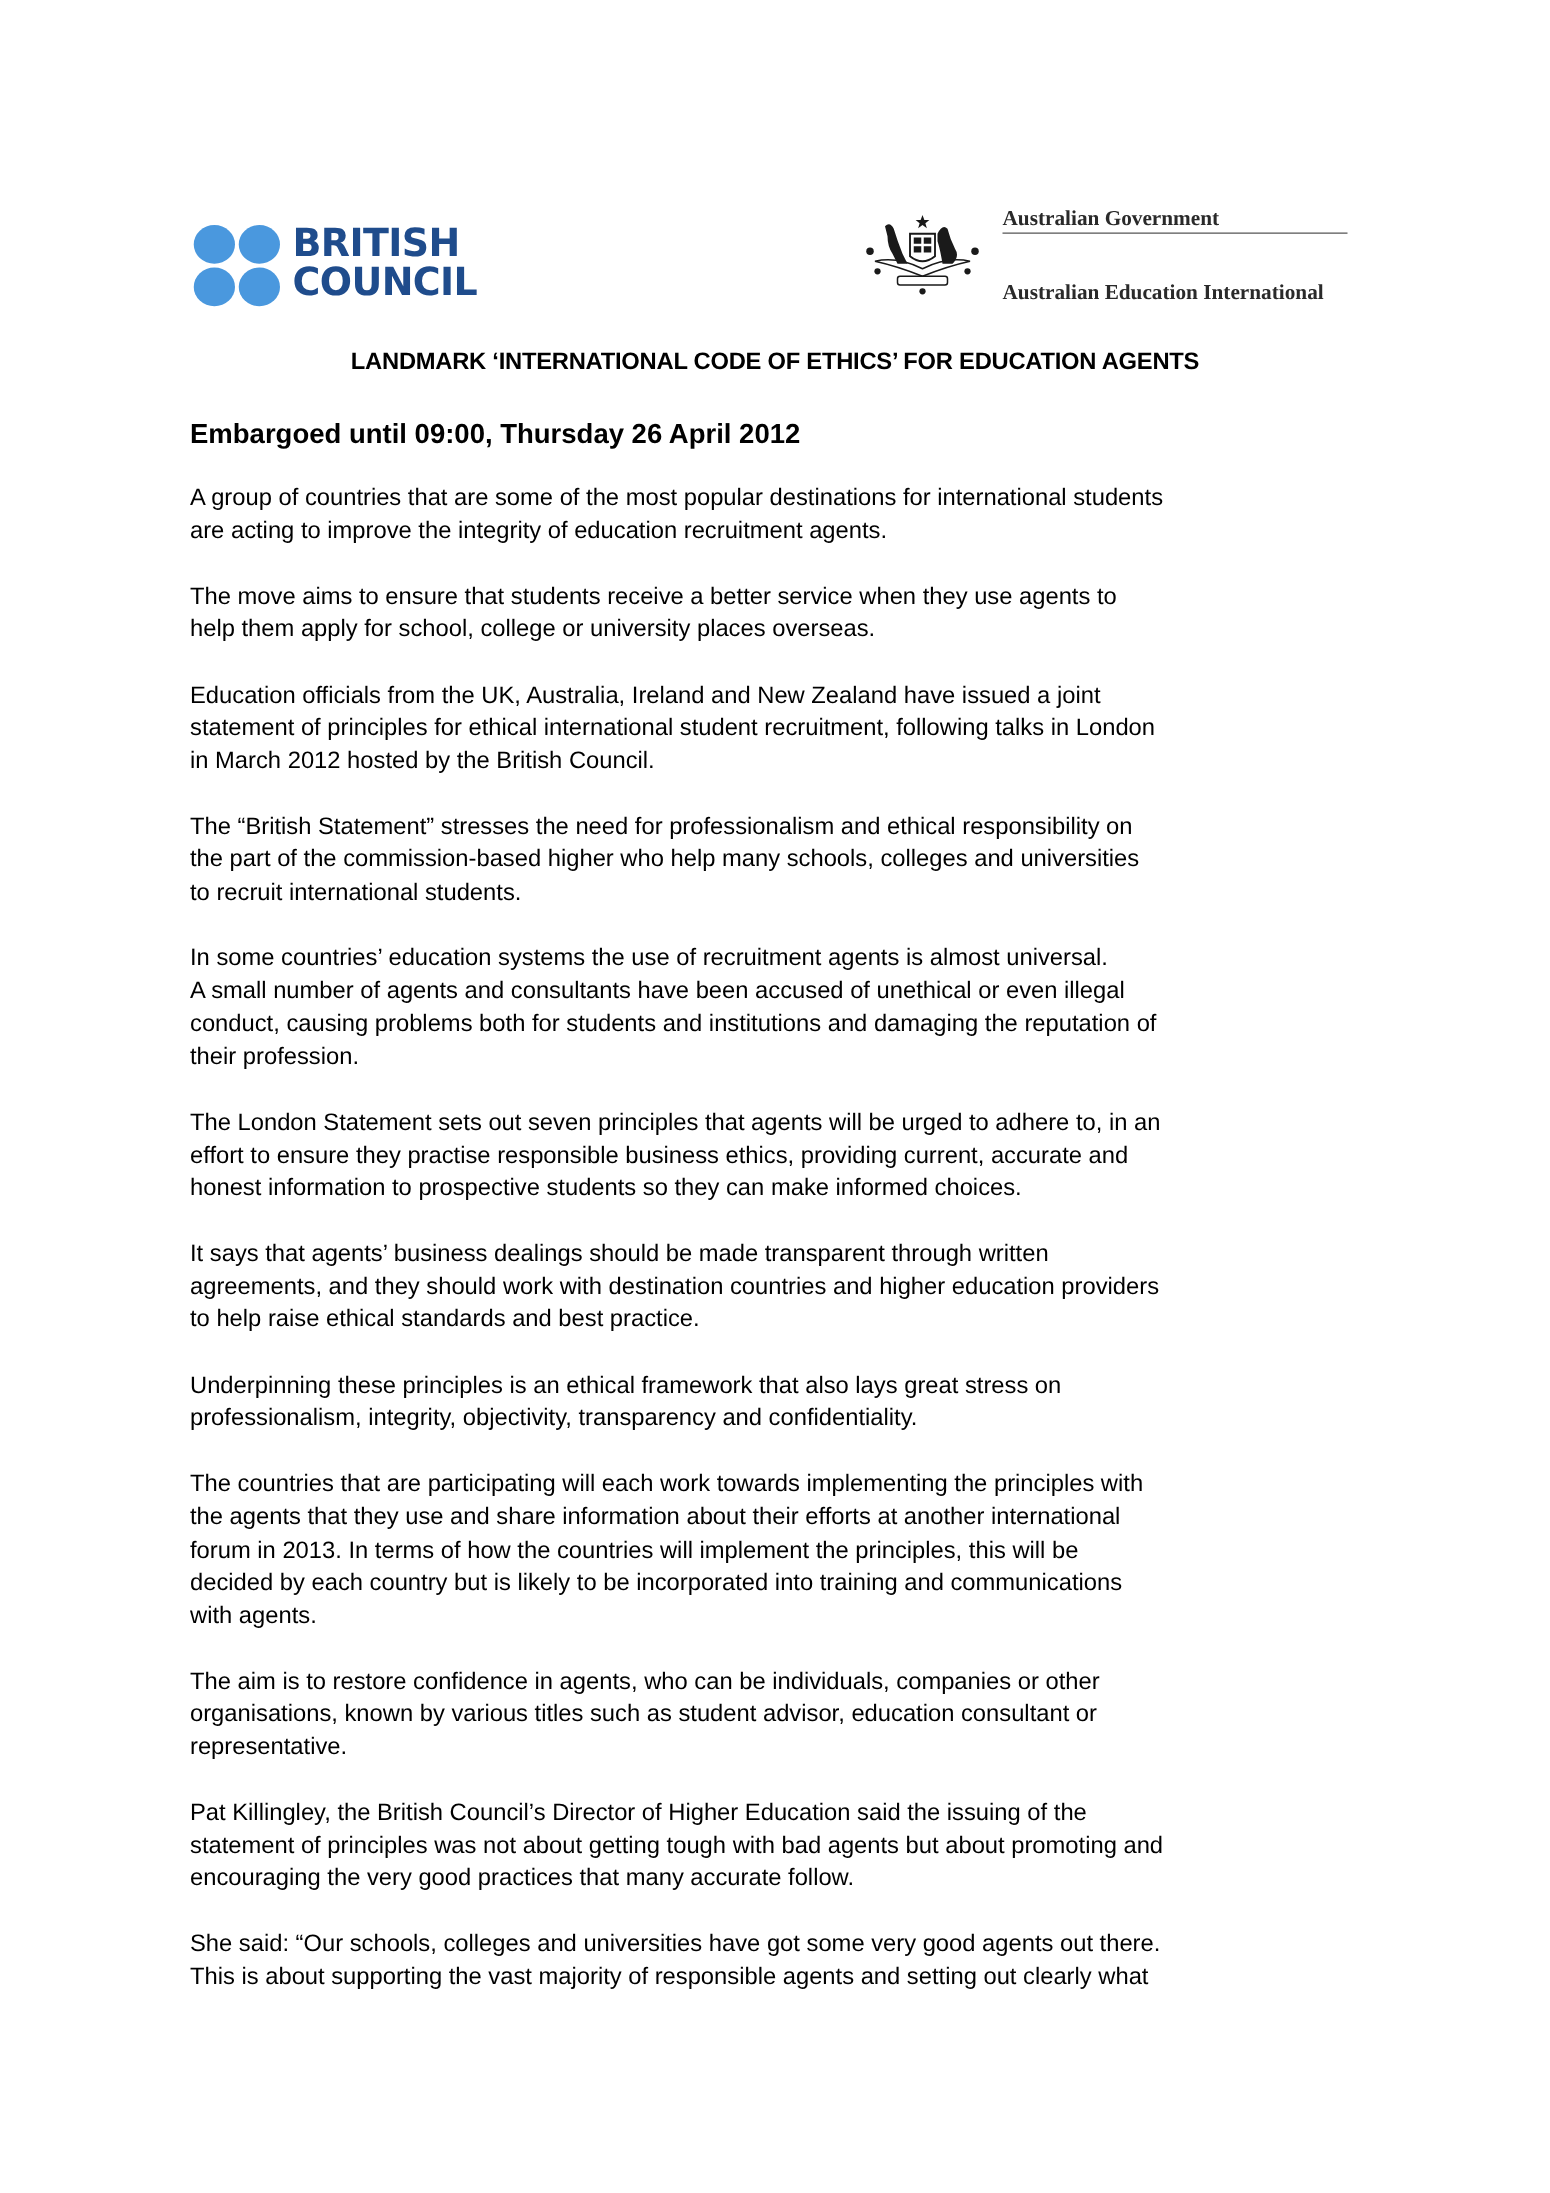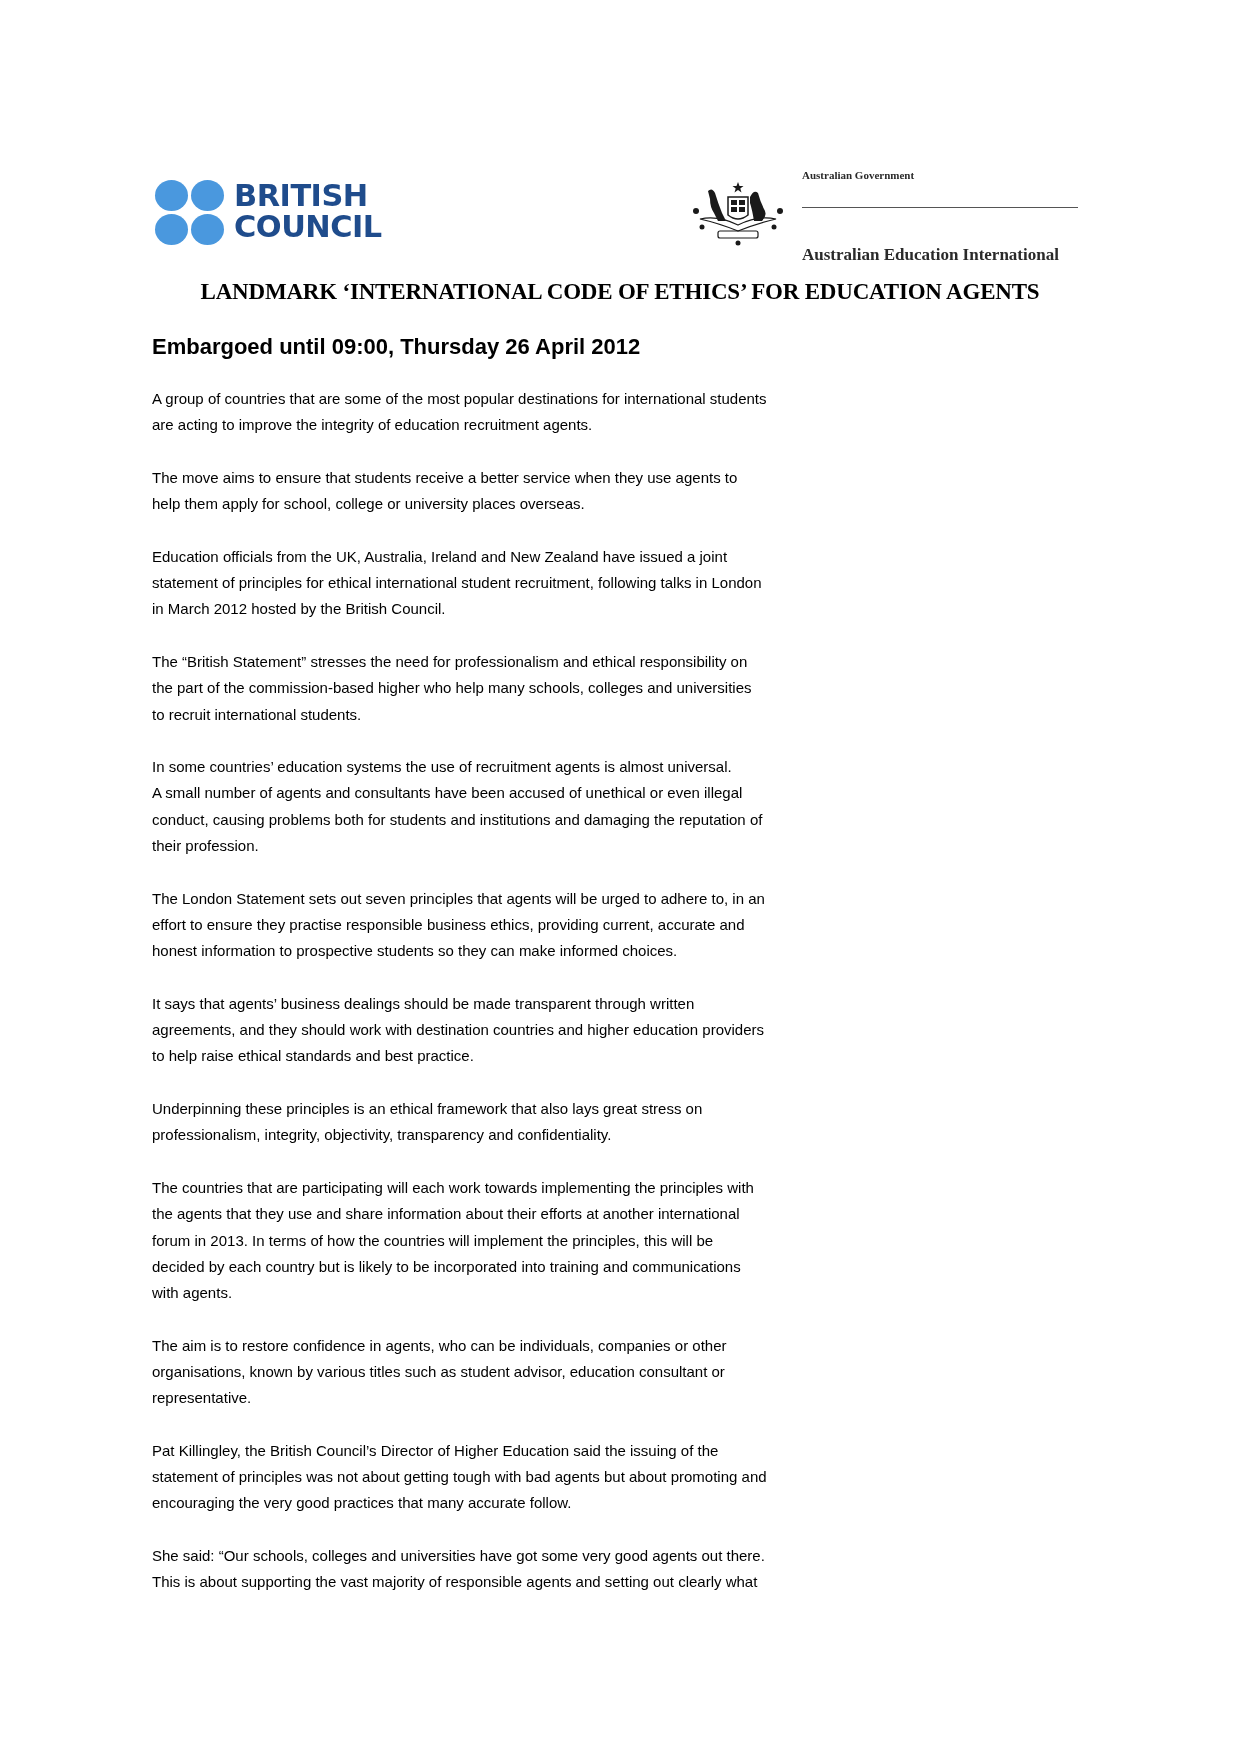--- a/index.html
+++ b/index.html
@@ -4,25 +4,25 @@
 <style>
   html, body { margin:0; padding:0; background:#ffffff; }
   body { width:1240px; height:1754px; position:relative; overflow:hidden; font-family:"Liberation Sans", sans-serif; color:#000; }
   .bc-logo { position:absolute; left:155px; top:180px; display:flex; align-items:flex-start; }
   .bc-dots { display:grid; grid-template-columns:33px 33px; grid-gap:3px 3px; }
   .bc-dots span { width:33px; height:31px; border-radius:50%; background:#4a98de; display:block; }
   .bc-text { margin-left:10px; color:#1f4c8c; font-family:"DejaVu Sans", sans-serif; font-weight:bold; font-size:31px; line-height:31px; letter-spacing:-0.5px; transform:scaleX(0.98); transform-origin:left; }
   .au-logo { position:absolute; left:688px; top:165px; display:flex; align-items:center; }
   .crest { width:100px; height:72px; }
   .au-text { margin-left:14px; font-family:"Liberation Serif", serif; font-weight:bold; color:#2a2a2a; }
-  .au-line1 { font-size:11px; line-height:20px; padding-bottom:22px; border-bottom:1.5px solid #555; width:276px; }
+  .au-line1 { font-size:17px; line-height:20px; padding-bottom:1px; border-bottom:1.5px solid #555; width:276px; }
   .au-line2 { font-size:17px; line-height:20px; padding-top:5px;margin-top:32px; }
-  .title { position:absolute; left:0; width:1240px; top:279px; text-align:center; font-weight:bold; font-size:23px; letter-spacing:-0.2px;font-family:Liberation Serif, serif; }
+  .title { position:absolute; left:0; width:1240px; top:279px; text-align:center; font-weight:bold; font-size:19px; letter-spacing:-0.2px; }
   .embargo { position:absolute; left:152px; top:334px; font-weight:bold; font-size:22px; }
-  .body { position:absolute; left:152px; top:386px; width:960px; font-size:15px; line-height:26.3px; }
+  .body { position:absolute; left:152px; top:386px; width:960px; font-size:19px; line-height:26.3px; }
   .body p { margin:0 0 26.3px 0; white-space:nowrap; }
 </style>
 </head>
 <body>
 
 <div class="bc-logo">
   <div class="bc-dots">
     <span></span>
     <span></span>
     <span></span>

